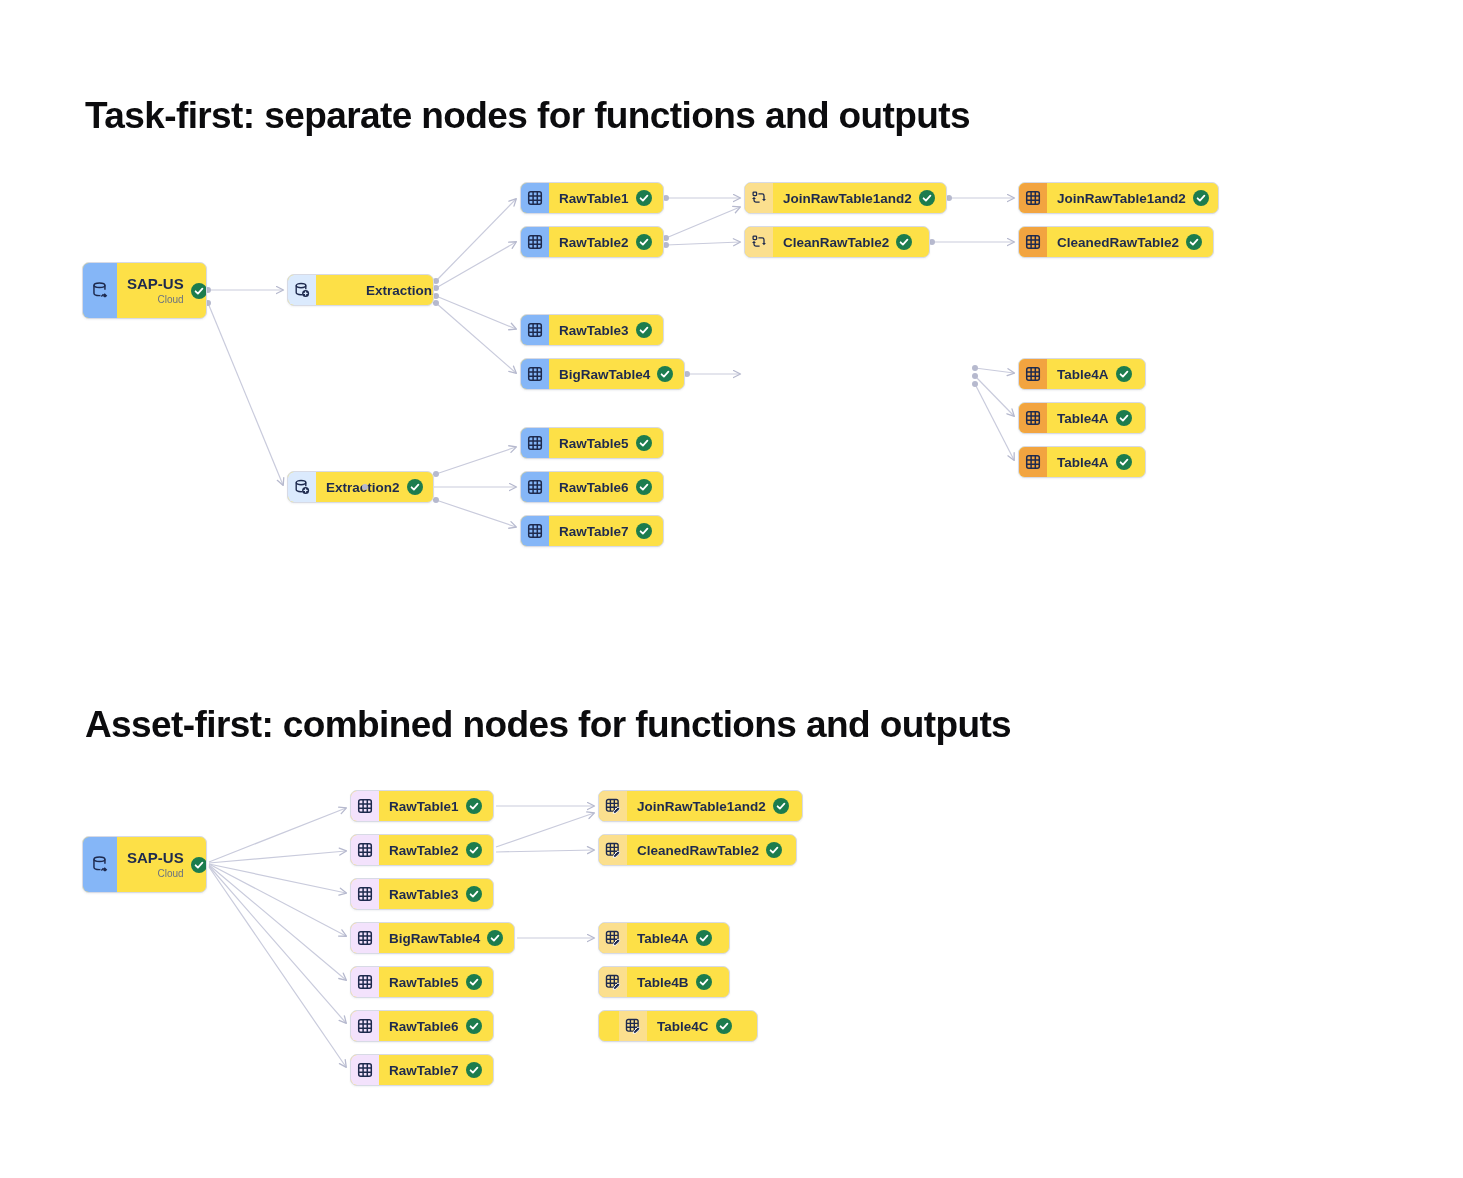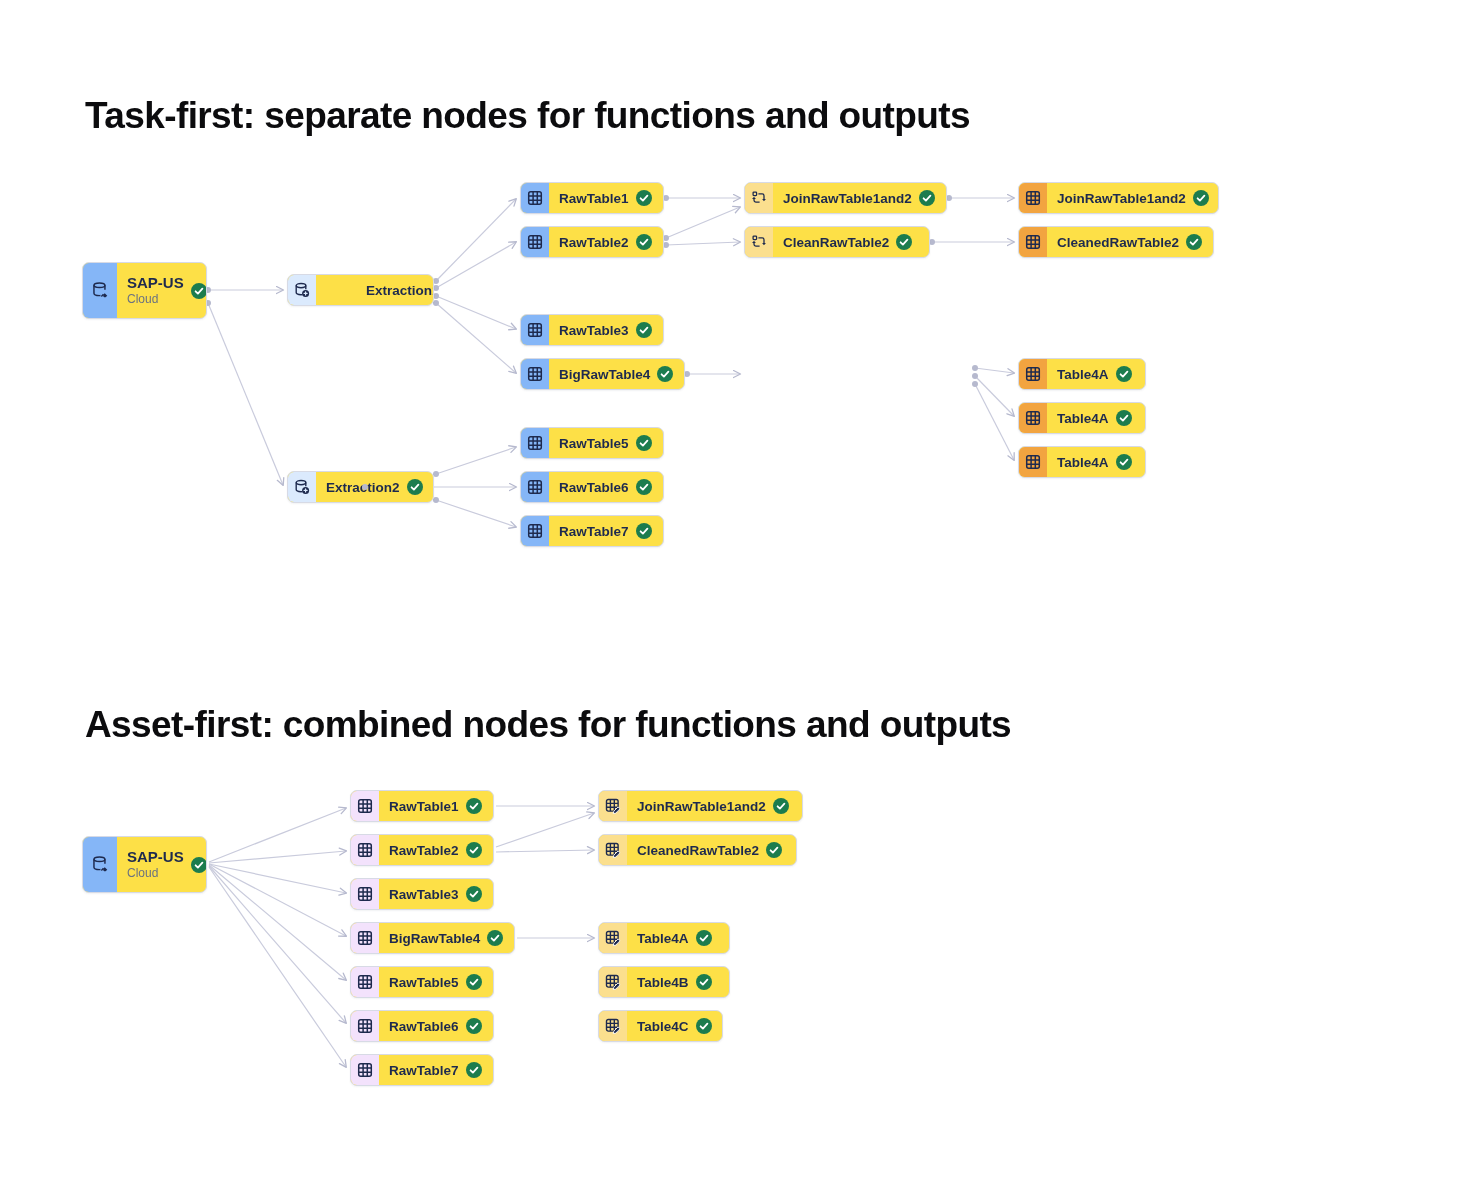--- a/index.html
+++ b/index.html
@@ -27,21 +27,21 @@
     display:flex;align-items:center;justify-content:center;
     flex:0 0 28px;width:28px;color:var(--label-navy,#1e2a4e);
   }
   .nicon svg{width:16px;height:16px;display:block;}
   .node.source .nicon{flex:0 0 34px;width:34px;}
   .node.source .nicon svg{width:19px;height:19px;}
   .nbody{display:flex;align-items:center;gap:7px;padding:0 10px;flex:1;min-width:0;}
   .nlabel{font-weight:700;font-size:13.5px;color:var(--label-navy,#1e2a4e);white-space:nowrap;}
   .node.source .nlabel{font-size:15px;}
   .ncol{display:flex;flex-direction:column;line-height:1.25;}
-  .nsub{font-weight:400;font-size:12px;color:var(--subtitle-gray,#6b7280);white-space:nowrap;}
+  .nsub{font-weight:400;font-size:10px;color:var(--subtitle-gray,#6b7280);white-space:nowrap;text-align:right;}
   .ncheck{display:flex;align-items:center;}
   .ncheck svg{width:16px;height:16px;display:block;}
   .node.source .nicon,.node.raw-table-blue .nicon{background:var(--icon-blue,#85b6f7);}
   .node.extraction .nicon{background:var(--icon-light-blue,#dbeafd);}
   .node.raw-table-purple .nicon{background:var(--icon-purple,#f3e2fc);}
   .node.function .nicon,.node.combined-output .nicon{background:var(--icon-yellow,#fbdf8e);}
   .node.output-table .nicon{background:var(--icon-orange,#f2a440);}
   .stray-dot{
     position:absolute;z-index:3;width:6px;height:6px;border-radius:50%;
     background:var(--edge-dot,#b6b9ce);transform:translate(-50%,-50%);
@@ -617,21 +617,21 @@
       <span class="nbody">
         <span class="nlabel">Table4B</span>
         <span class="ncheck">
           <svg viewBox="0 0 16 16">
             <circle cx="8" cy="8" r="8" fill="var(--check-green,#1c7c4e)"></circle>
             <path d="M4.6 8.3l2.3 2.3 4.5-5" stroke="#fff" stroke-width="1.8" fill="none" stroke-linecap="round" stroke-linejoin="round"></path>
           </svg>
         </span>
       </span>
     </div>
-    <div class="node combined-output" style="left: 598px; top: 1010px; width: 125px; height: 32px;">
+    <div class="node combined-output" style="left: 598px; top: 1010px; width: 160px; height: 32px; padding-left: 20px;">
       <span class="nicon">
         <svg viewBox="0 0 16 16">
           <rect x="1.5" y="1.5" width="11.6" height="11.6" rx="1.8" fill="none" stroke="currentColor" stroke-width="1.4"></rect>
           <path d="M1.5 5.4h11.6M1.5 9.3h11.6M5.4 1.5v11.6M9.3 1.5v11.6" stroke="currentColor" stroke-width="1.4" fill="none"></path>
           <path d="M8.8 13.2l4.3-4.3 1.9 1.9-4.3 4.3-2.4.5z" fill="currentColor" stroke="#fff" stroke-width="0.9"></path>
         </svg>
       </span>
       <span class="nbody">
         <span class="nlabel">Table4C</span>
         <span class="ncheck">

